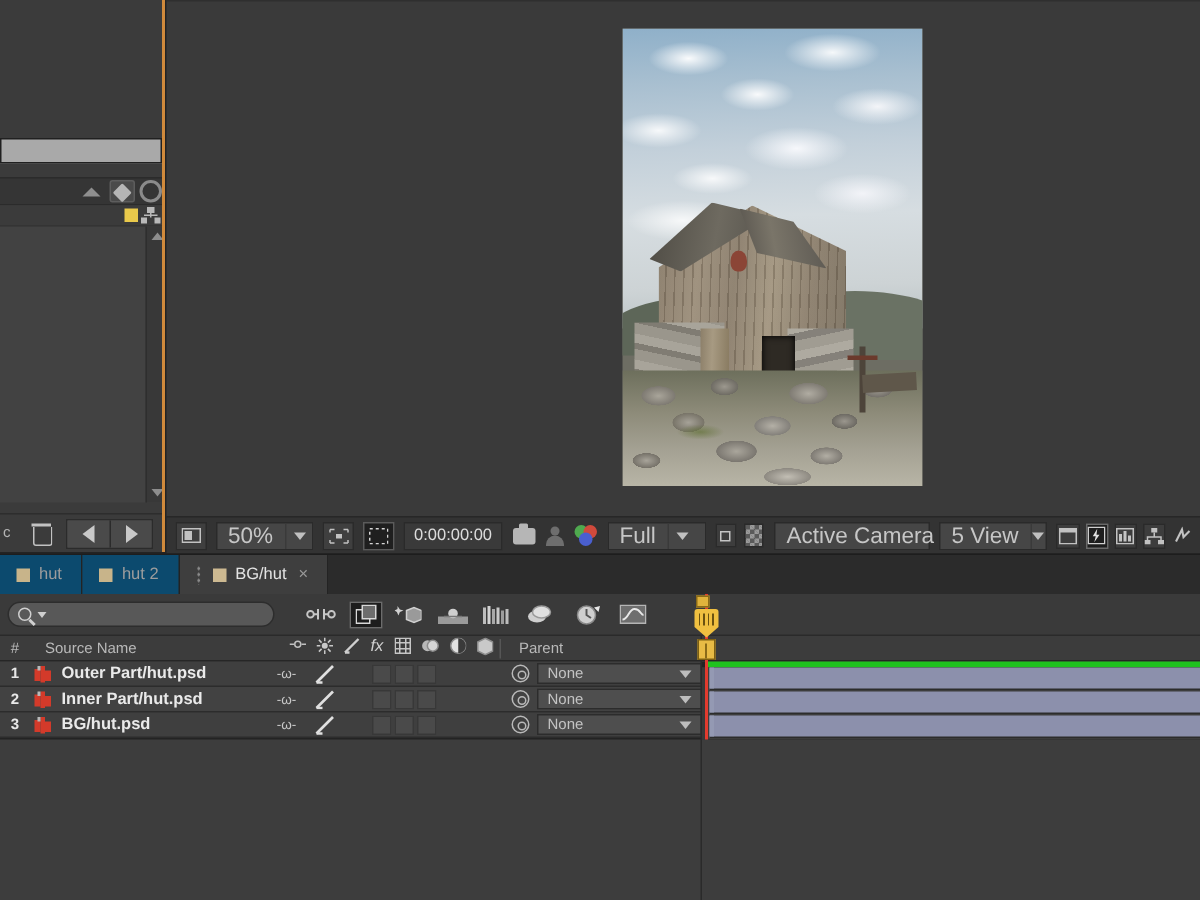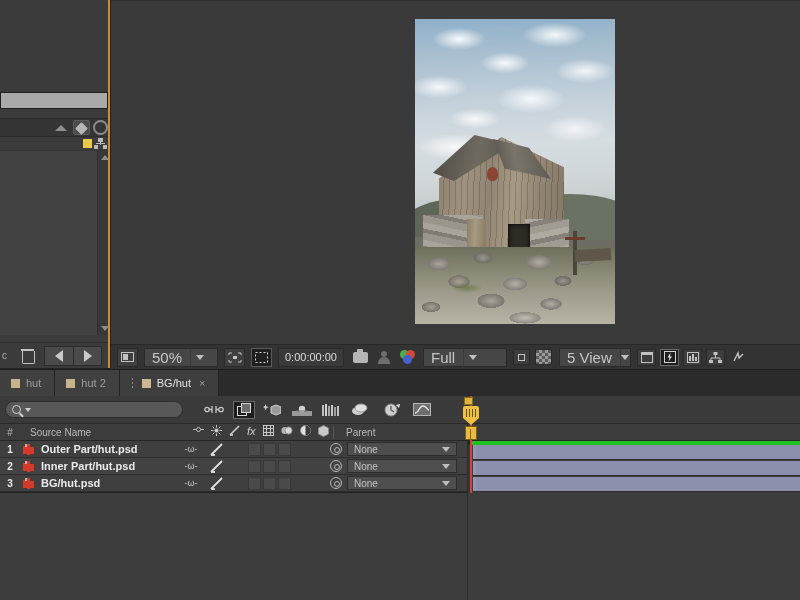--- a/index.html
+++ b/index.html
@@ -237,21 +237,21 @@
   .tb-ic.active { background:#1e1e1e;border-color:#6a6a6a; }
 
   
   .tabbar {
     position:absolute; left:0; top:369px; width:800px; height:27px;
     background:#2b2b2b; border-top:1px solid #1d1d1d;
     display:flex; align-items:flex-end;
   }
   .tab {
     height: 26px; display:flex; align-items:center; gap:6px;
-    padding: 0 13px 0 11px; background:#404040; border-right:1px solid #232323;
+    padding: 0 13px 0 11px; background:#0c4a6e; border-right:1px solid #232323;
     color:#9d9d9d; font-size:11px; position:relative;
   }
   .tab .sw { width:9px; height:9px; background:#c8b48a; }
   .tab.active { background:#3e3e3e; color:#e4e4e4; }
   .tab.active .sw { background:#cdb991; }
   .tab .grip { width:3px; height:13px; margin-right:2px;
     background-image: radial-gradient(circle, #8a8a8a 40%, transparent 41%);
     background-size: 3px 4px; }
   .tab .x { color:#9a9a9a; font-size:11px; margin-left:2px; }
 
@@ -299,21 +299,21 @@
   .psd-ic b:nth-child(2){left:4px;top:0;width:3px;height:11px;}
   .psd-ic b:nth-child(3){left:7px;top:3px;width:4px;height:7px;}
   .psd-ic b:nth-child(4){left:2px;top:0;width:2px;height:3px;background:#b9b9b9;}
   .r-name { flex:1; padding-left:5px; font-weight:bold; font-size:11px; color:#eaeaea; }
   .r-sw { width:150px; display:flex; align-items:center; }
   .sw-dash { width:22px; text-align:center; color:#c9c9c9; font-size:9px; }
   .sw-slash { width:30px; display:flex; align-items:center; justify-content:center; }
   .sw-slash svg { display:block; }
   .sw-boxes { margin-left:16px; display:flex; gap:2px; }
   .sw-box { width:13px; height:13px; background:#4a4a4a; border:1px solid #383838; }
-  .r-parent { width:138px; display:flex; align-items:center; gap:5px; }
+  .r-parent { width:138px; display:flex; align-items:center; gap:5px;justify-content:flex-end; }
   .spiral { width:12px;height:12px;border:1.5px solid #b9b9b9;border-radius:50%;position:relative; }
   .spiral:after{content:"";position:absolute;left:2.5px;top:2.5px;width:4px;height:4px;border:1.5px solid #b9b9b9;border-radius:50%;}
   .psel {
     width:110px; height:14px; background:#4e4e4e; border:1px solid #2c2c2c;
     display:flex; align-items:center; justify-content:space-between;
     color:#c3c3c3; font-size:10px; padding:0 2px 0 6px;
   }
   .psel .t { width:0;height:0;border-left:4px solid transparent;border-right:4px solid transparent;border-top:5px solid #bdbdbd; margin-right:4px; }
 
   
@@ -483,20 +483,27 @@
       <div class="dd-label">Full</div>
       <div class="dd-sep"></div>
       <div class="dd-arrow">
           <div class="t"></div>
         </div>
     </div>
     <div class="sm-sq">
         <div class="inner-sq"></div>
       </div>
     <div class="checker"></div>
+    <div class="dropdown" style="width:104px">
+      <div class="dd-label">Active Camera</div>
+      <div class="dd-sep"></div>
+      <div class="dd-arrow">
+          <div class="t"></div>
+        </div>
+    </div>
     <div class="dropdown" style="width:72px">
       <div class="dd-label">5 View</div>
       <div class="dd-sep"></div>
       <div class="dd-arrow">
           <div class="t"></div>
         </div>
     </div>
     <div class="tb-ic">
       <svg width="12" height="11" viewBox="0 0 12 11">
           <rect x="0.5" y="0.5" width="11" height="10" fill="none" stroke="#c2c2c2"></rect>

